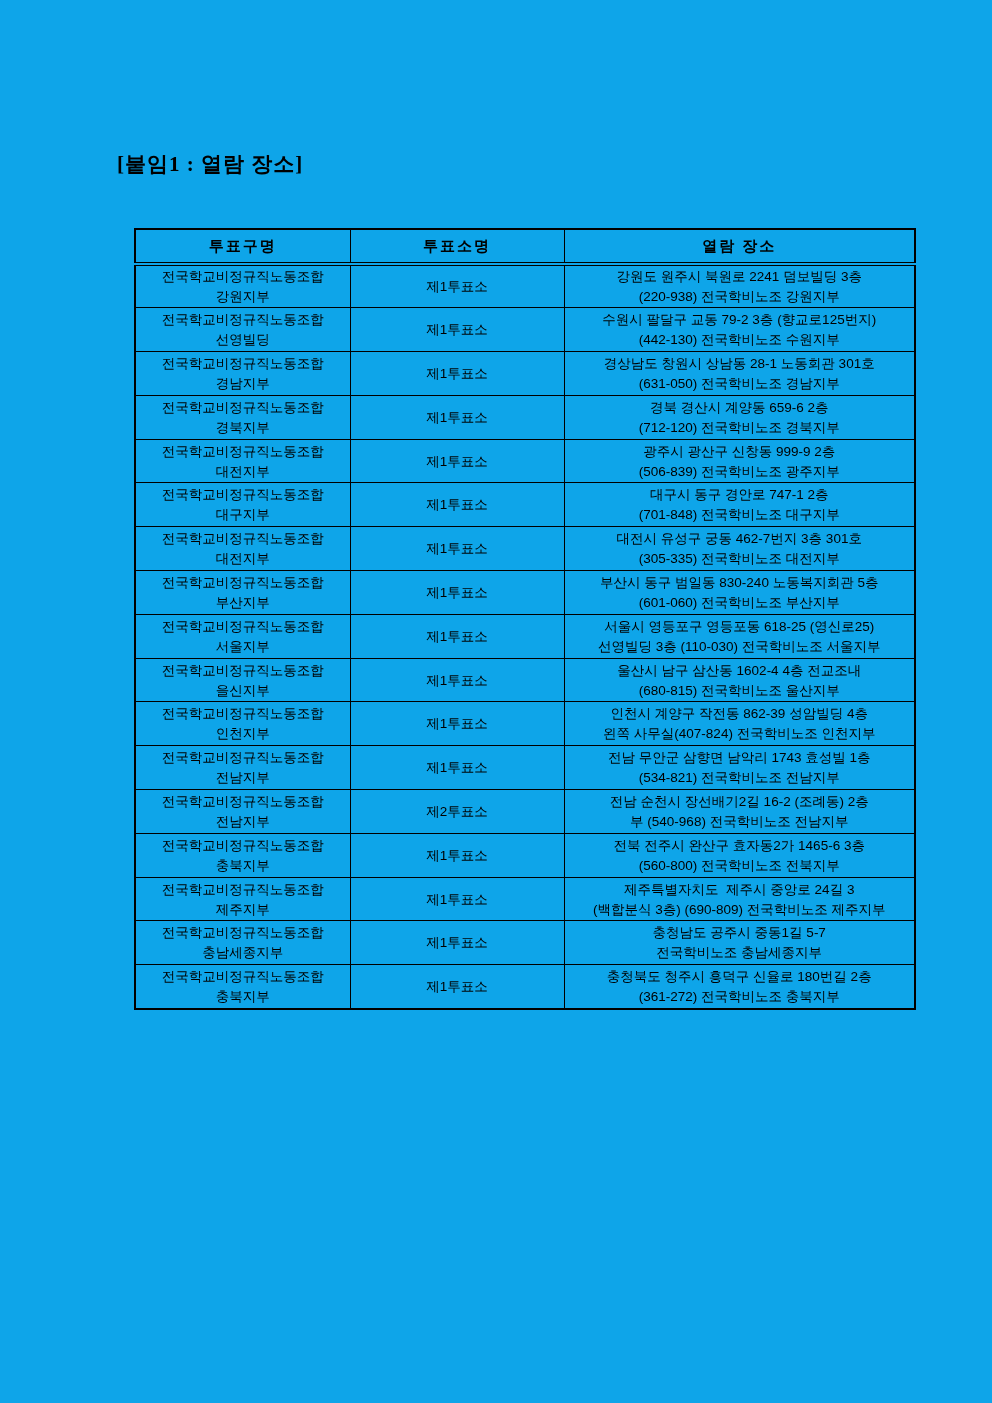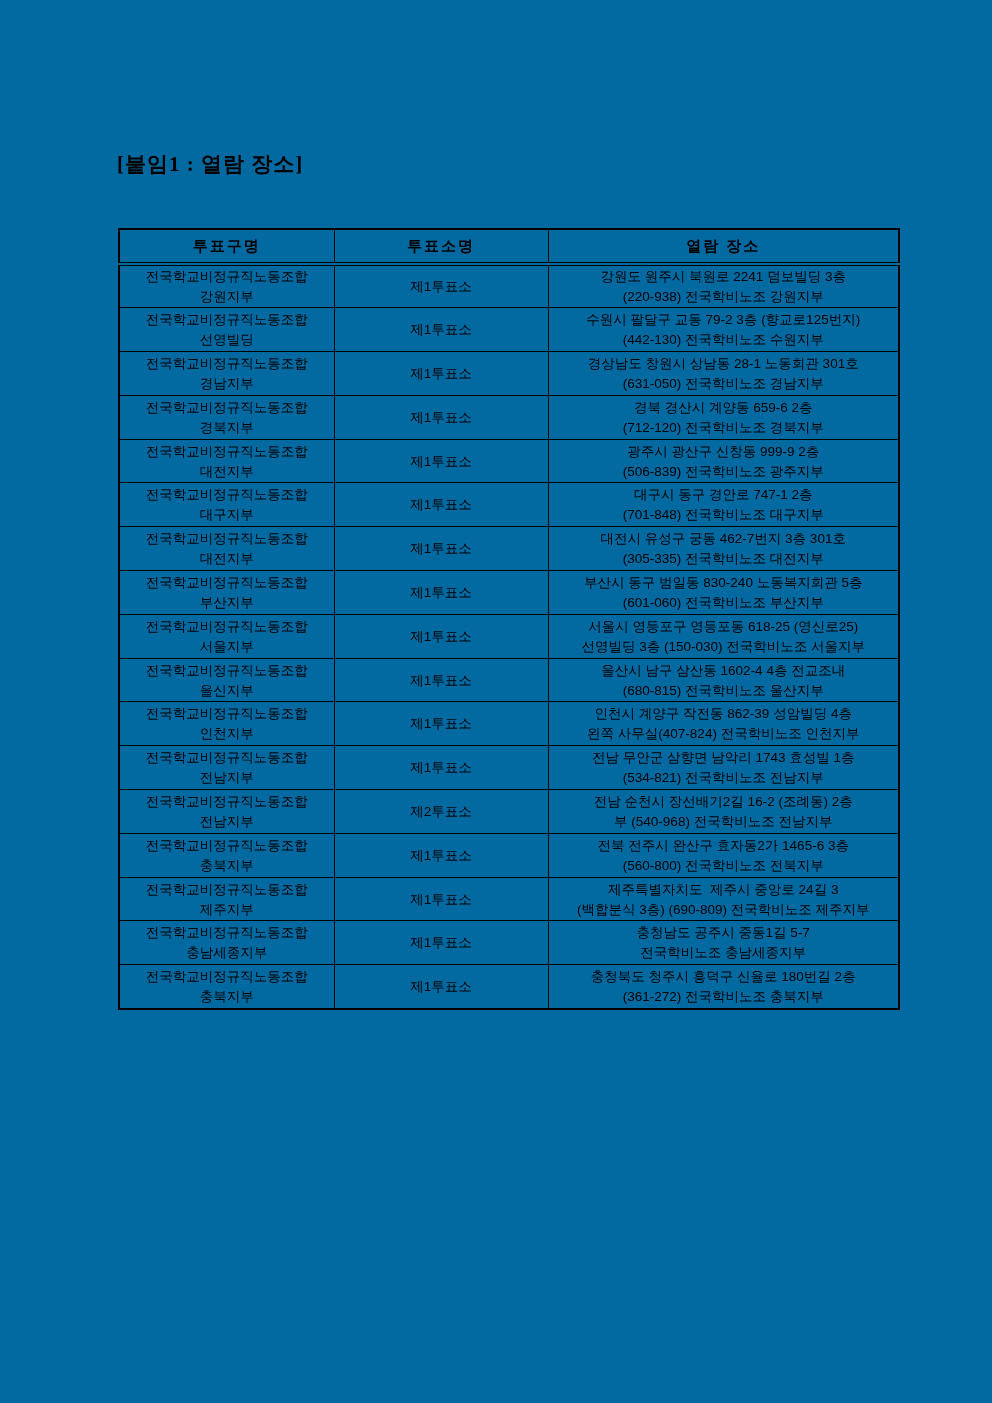--- a/index.html
+++ b/index.html
@@ -3,21 +3,21 @@
 <meta charset="utf-8">
 <style>
   * { margin: 0; padding: 0; box-sizing: border-box; }
   html, body { background: #ffffff; }
   body { font-family: "Liberation Sans", sans-serif; color: #000; }
 
   .page {
     position: relative;
     width: 992px;
     height: 1403px;
-    background: #0369a1;
+    background: #0ea5e9;
     overflow: hidden;
   }
 
   .doc-title {
     position: absolute;
     left: 117px;
     top: 150px;
     font-family: "Liberation Serif", serif;
     font-size: 21px;
     font-weight: bold;
@@ -30,20 +30,21 @@
     left: 118px;
     top: 228px;
     width: 780px;
   }
 
   table.locations {
     width: 780px;
     border-collapse: collapse;
     table-layout: fixed;
     border: 2px solid #000;
+    margin-left: 16px;
   }
 
   table.locations col.c1 { width: 215px; }
   table.locations col.c2 { width: 214px; }
   table.locations col.c3 { width: 351px; }
 
   table.locations th {
     border: 1px solid #000;
     border-bottom: 4px double #000;
     height: 35px;
@@ -267,21 +268,21 @@
       </div>
     </td>
     <td>
       <div class="cellflex">
         <div class="line">제1투표소</div>
       </div>
     </td>
     <td>
       <div class="cellflex">
         <div class="line">서울시 영등포구 영등포동 618-25 (영신로25)</div>
-        <div class="line">선영빌딩 3층 (150-030) 전국학비노조 서울지부</div>
+        <div class="line">선영빌딩 3층 (110-030) 전국학비노조 서울지부</div>
       </div>
     </td>
   </tr>
 
   <tr>
     <td>
       <div class="cellflex">
         <div class="line">전국학교비정규직노동조합</div>
         <div class="line">을신지부</div>
       </div>

